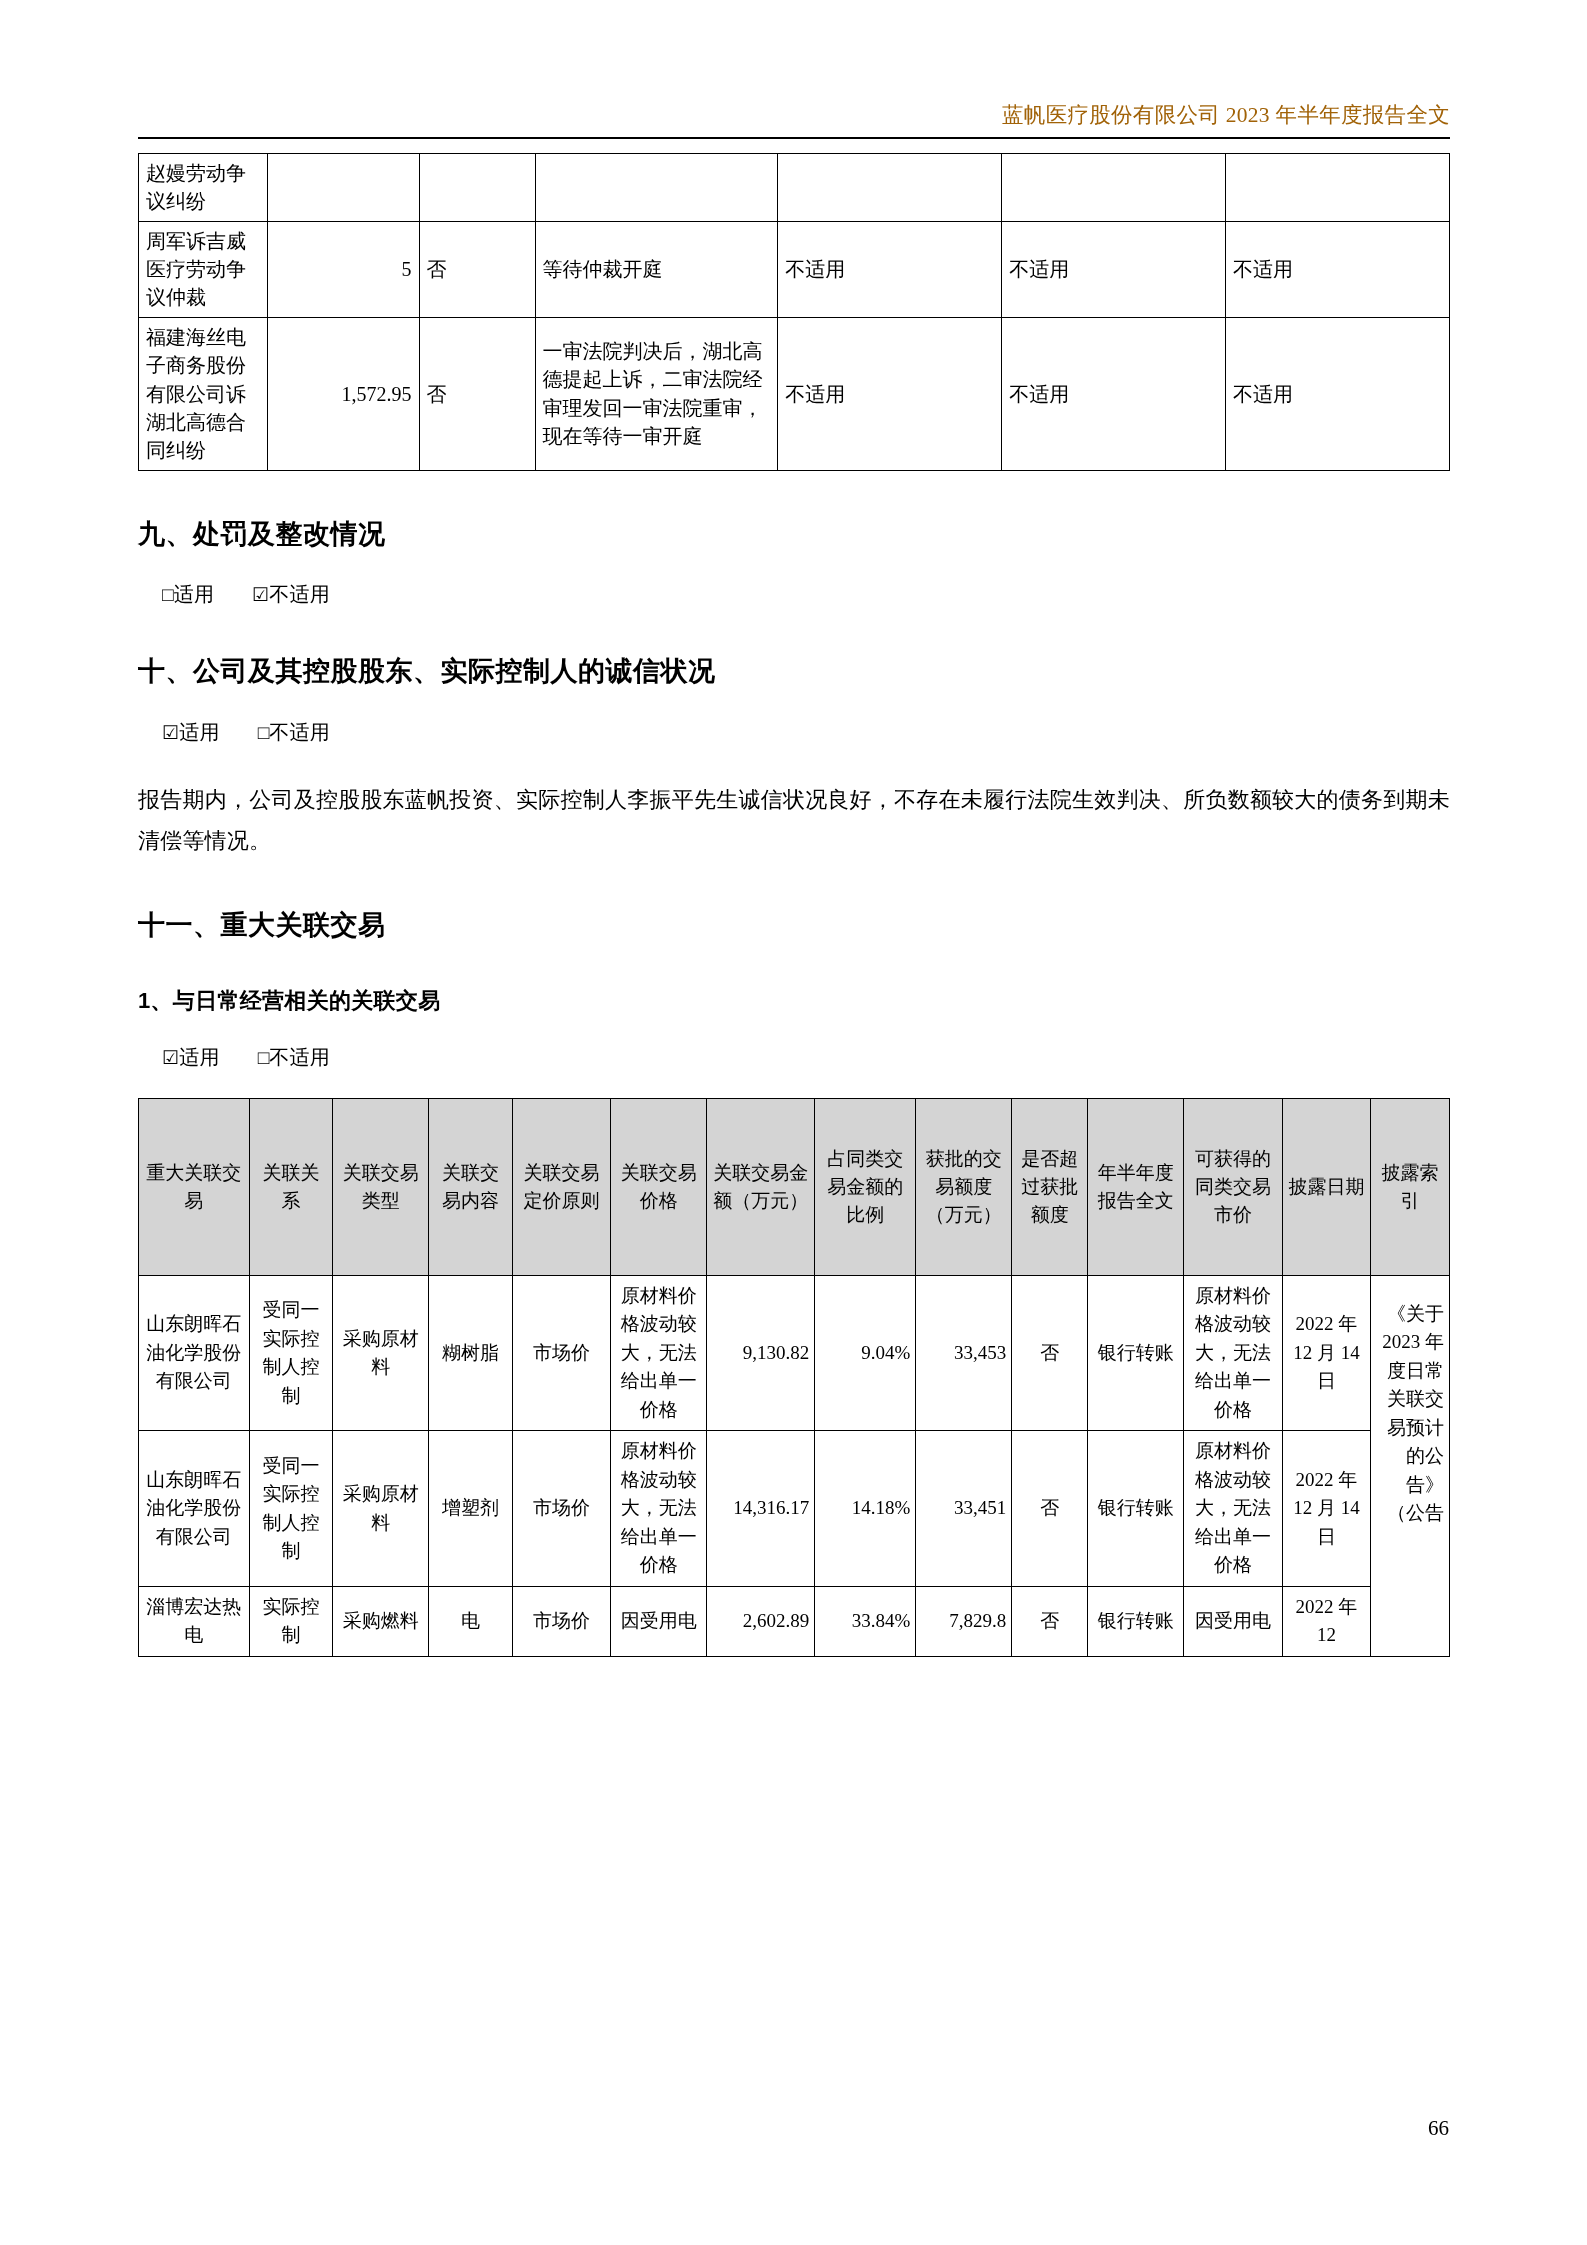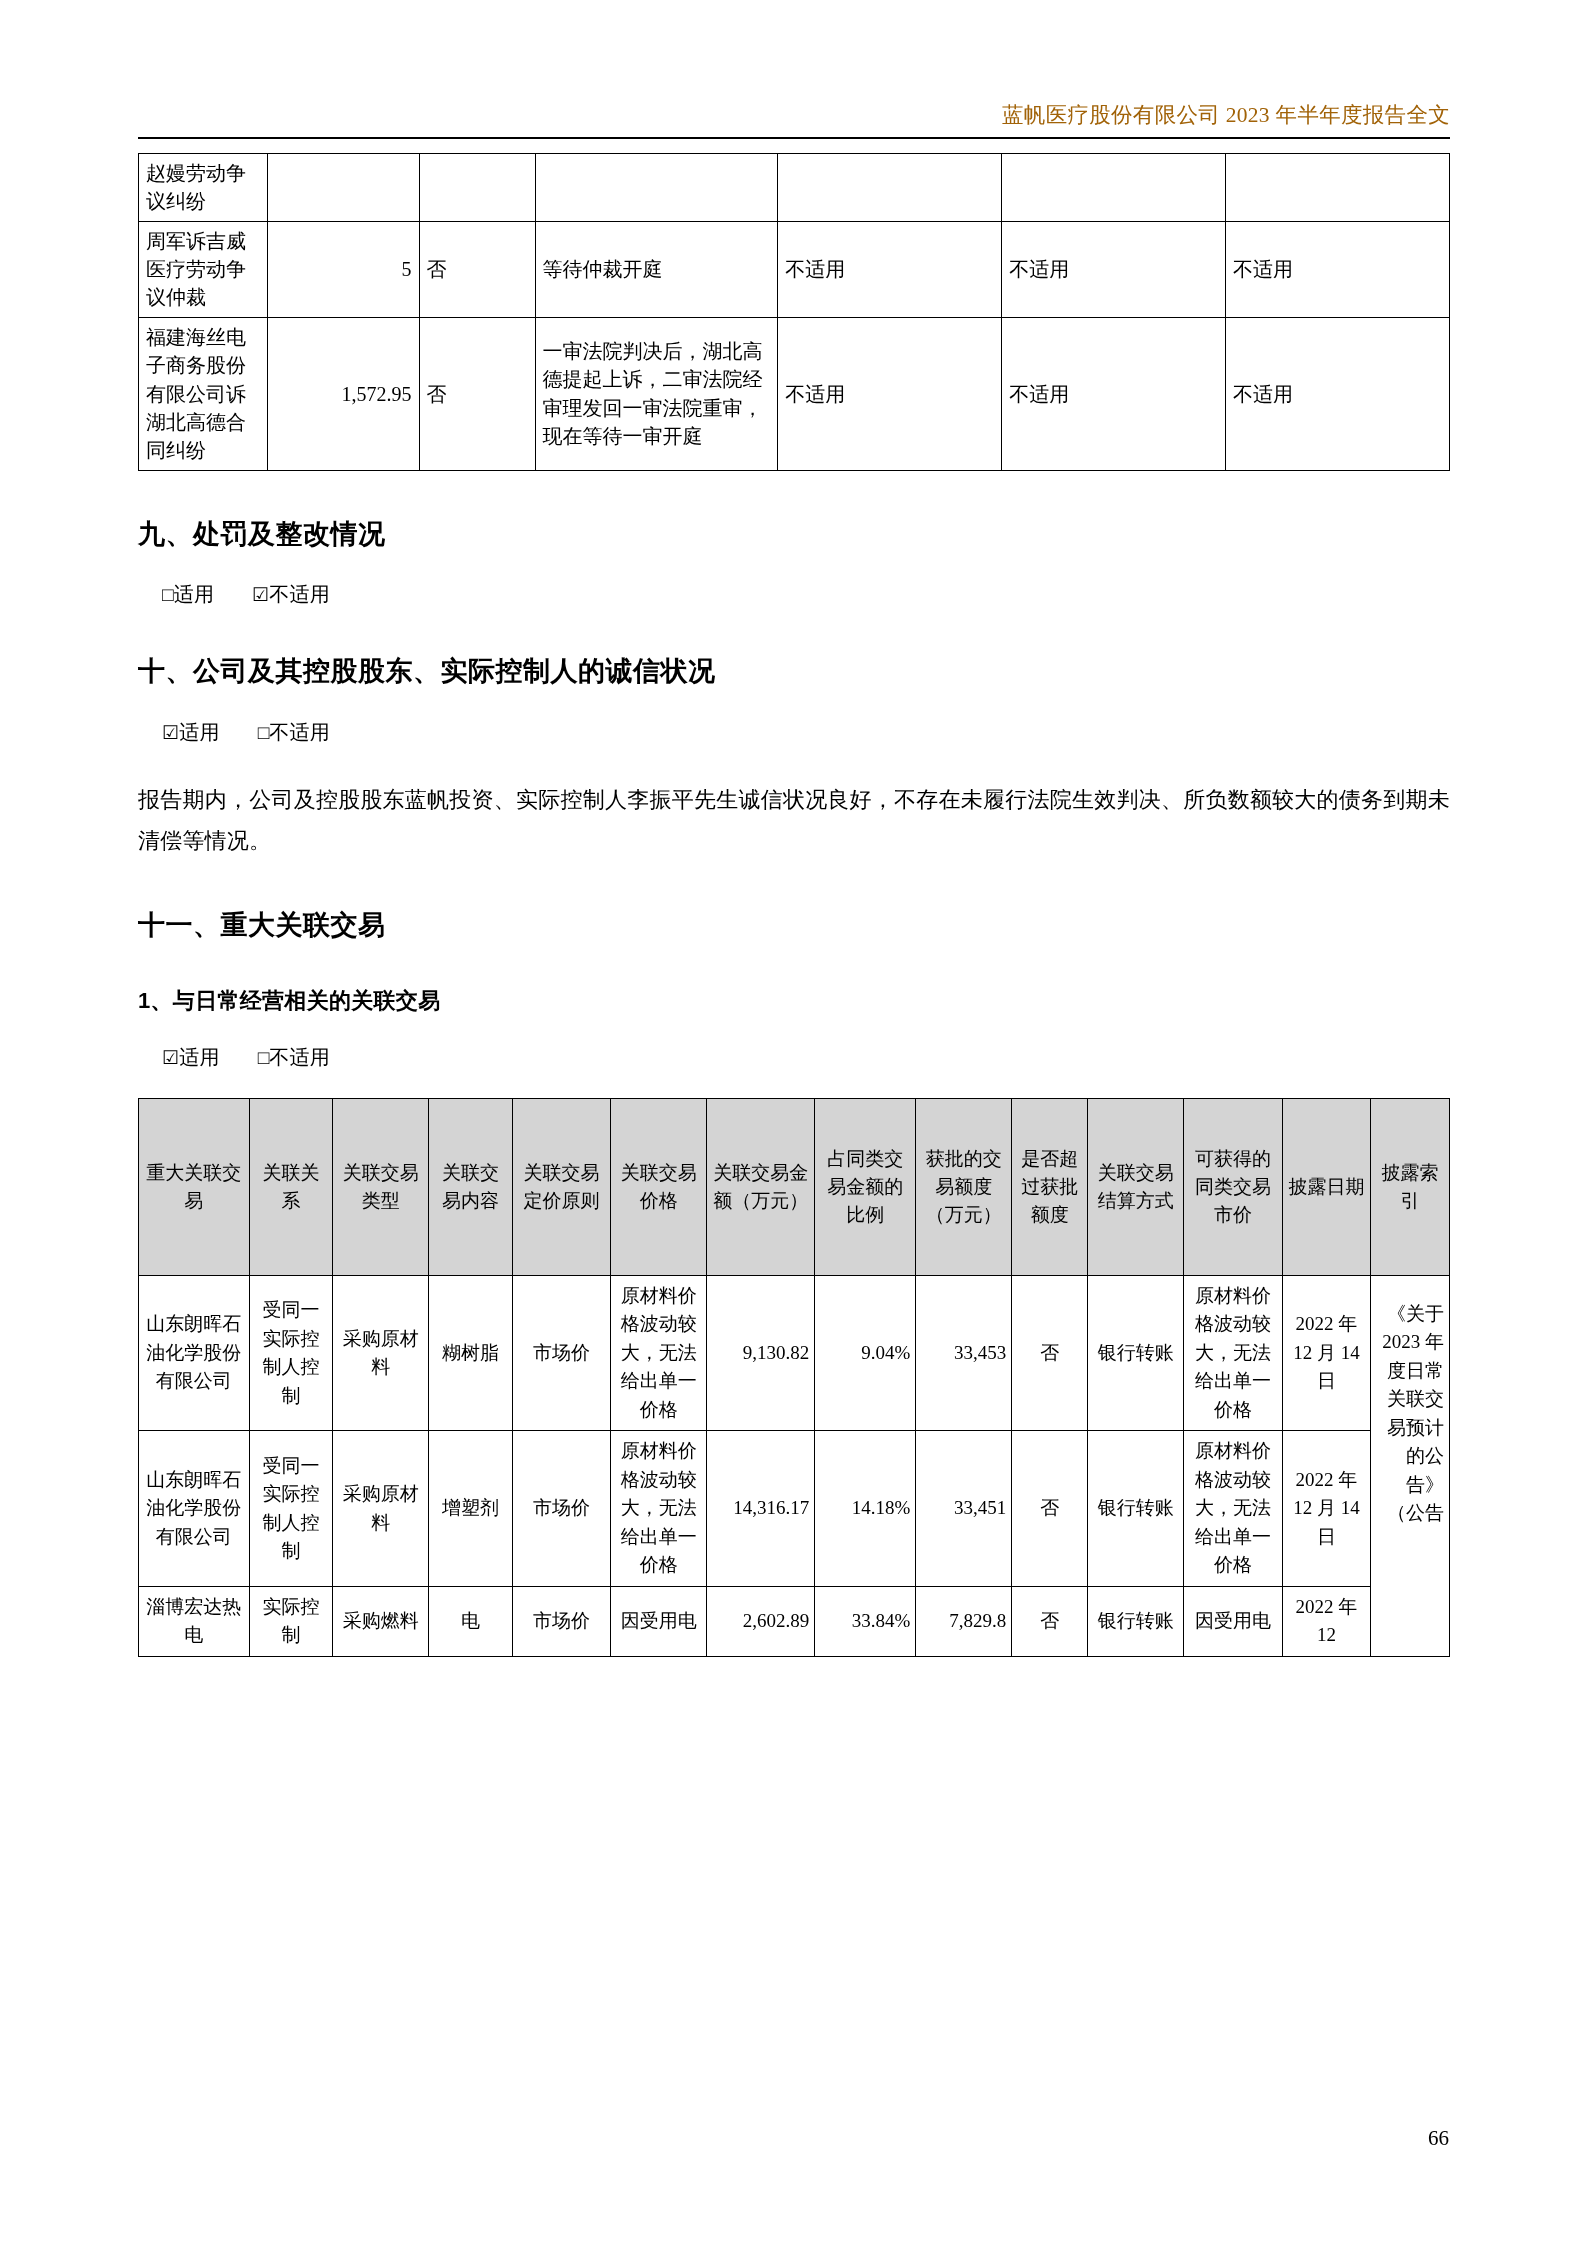--- a/index.html
+++ b/index.html
@@ -124,21 +124,21 @@
   #rpt-table td.num { text-align: right; }
   #rpt-table td.idx {
     text-align: right;
     vertical-align: top;
     padding-top: 24px;
   }
 
   .page-number {
     position: absolute;
     right: 138px;
-    bottom: 94px;
+    bottom: 104px;
     font-size: 21px;
   }
 </style>
 </head>
 <body>
 
 <div class="page">
   <div class="content">
 
     <div class="doc-header">
@@ -226,21 +226,21 @@
           <th>重大关联交易</th>
           <th>关联关系</th>
           <th>关联交易类型</th>
           <th>关联交易内容</th>
           <th>关联交易定价原则</th>
           <th>关联交易价格</th>
           <th>关联交易金额（万元）</th>
           <th>占同类交易金额的比例</th>
           <th>获批的交易额度（万元）</th>
           <th>是否超过获批额度</th>
-          <th>关联交易结算方式</th>
+          <th>年半年度报告全文</th>
           <th>可获得的同类交易市价</th>
           <th>披露日期</th>
           <th>披露索引</th>
         </tr>
       </thead>
       <tbody>
         <tr>
           <td>山东朗晖石油化学股份有限公司</td>
           <td>受同一实际控制人控制</td>
           <td>采购原材料</td>

